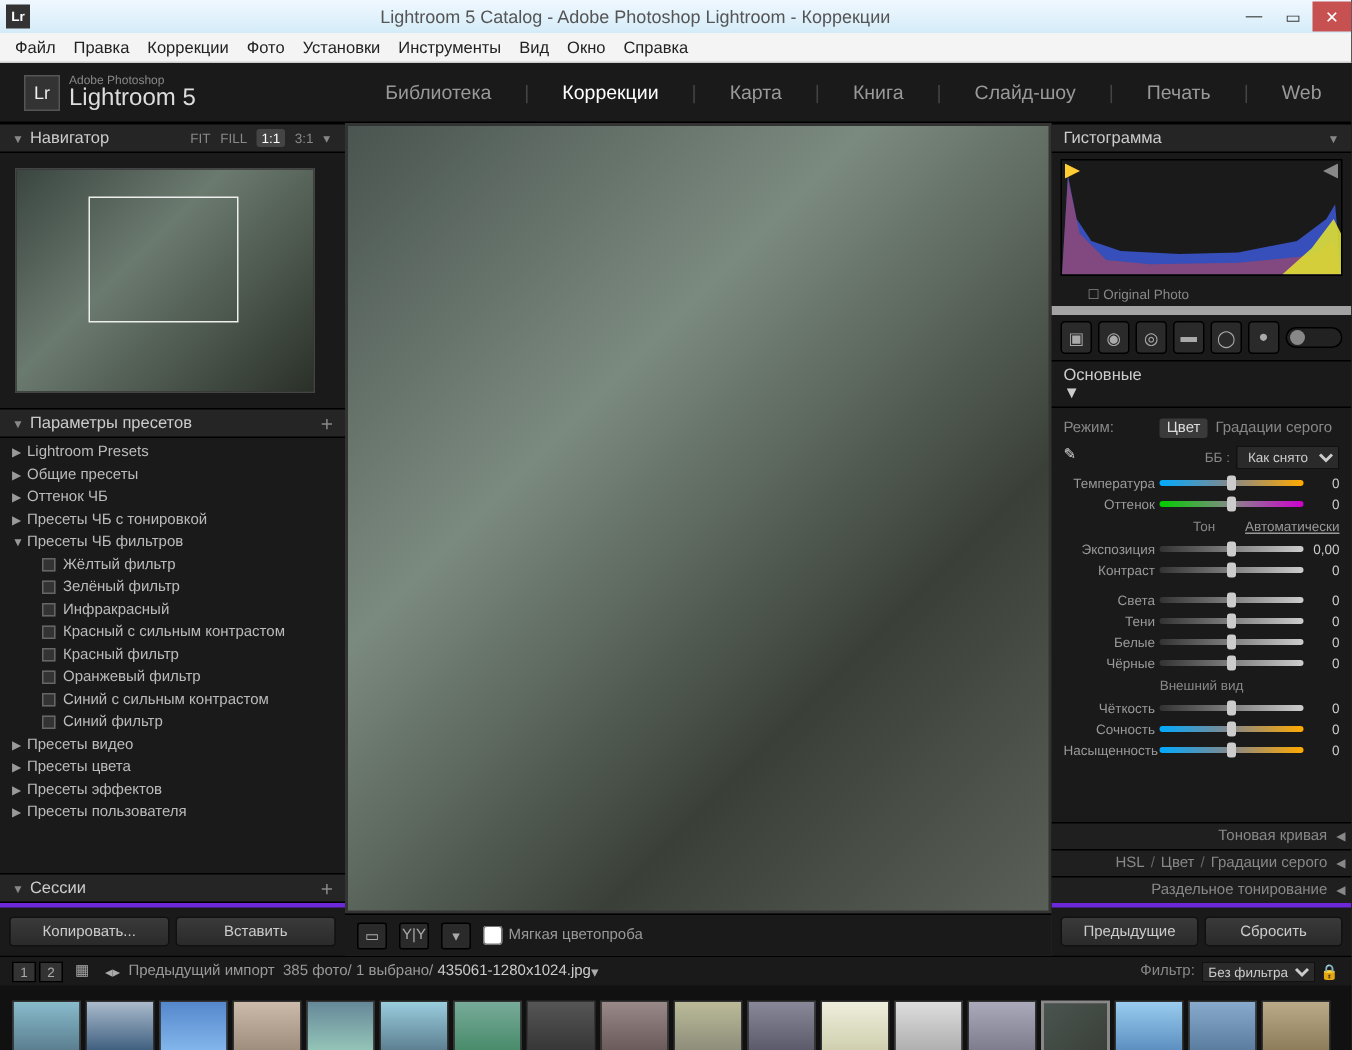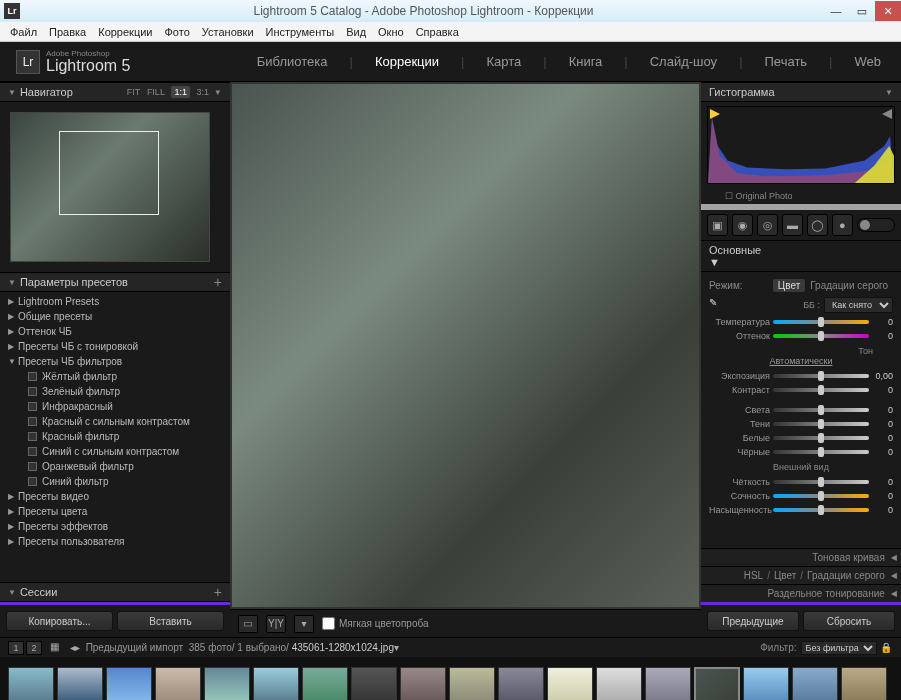--- a/index.html
+++ b/index.html
@@ -89,21 +89,21 @@
 .wb-row .lab { flex: 1; text-align: right; color: #888; font-size: 9px; }
 .wb-row select { background: #2a2a2a; color: #ccc; border: 1px solid #111; font-size: 9px; padding: 1px 3px; }
 
 .slider-row { display: flex; align-items: center; padding: 1px 0; height: 14px; }
 .slider-row .lab { width: 64px; text-align: right; color: #999; font-size: 9px; padding-right: 3px; }
 .slider-row .track { flex: 1; height: 4px; background: linear-gradient(90deg,#0af,#888,#fa0); border-radius: 2px; position: relative; cursor: pointer; }
 .slider-row .track.mono { background: linear-gradient(90deg,#333,#ccc); }
 .slider-row .track.tint { background: linear-gradient(90deg,#0c0,#888,#c0c); }
 .slider-row .thumb { position: absolute; top: -3px; left: 50%; width: 6px; height: 10px; background: #ccc; border-radius: 2px; transform: translateX(-50%); }
 .slider-row .val { width: 24px; text-align: right; color: #ccc; font-size: 9px; }
-.section-lab { text-align: center; color: #888; font-size: 9px; padding: 3px 0; flex-direction: column; }
+.section-lab { text-align: center; color: #888; font-size: 9px; padding: 3px 0; }
 .section-lab.auto { display: flex; }
 .section-lab.auto span:first-child { flex: 1; text-align: right; padding-right: 20px; }
 .section-lab.auto .autobtn { color: #999; cursor: pointer; text-decoration: underline; }
 
 
 .collapsed-panels { margin-top: auto; }
 .cpanel { height: 18px; background: #1f1f1f; border-top: 1px solid #000; display: flex; align-items: center; justify-content: flex-end; padding: 0 4px; color: #888; font-size: 10px; cursor: pointer; }
 .cpanel .tri-r { margin-left: 6px; font-size: 8px; }
 .cpanel span.sub { color: #666; margin: 0 4px; }
 
@@ -258,25 +258,25 @@
         <div class="tree-item l2">
           <span class="sq"></span>
           <span>Красный с сильным контрастом</span>
         </div>
         <div class="tree-item l2">
           <span class="sq"></span>
           <span>Красный фильтр</span>
         </div>
         <div class="tree-item l2">
           <span class="sq"></span>
+          <span>Оранжевый фильтр</span>
+        </div>
+        <div class="tree-item l2">
+          <span class="sq"></span>
           <span>Синий с сильным контрастом</span>
-        </div>
-        <div class="tree-item l2">
-          <span class="sq"></span>
-          <span>Оранжевый фильтр</span>
         </div>
         <div class="tree-item l2">
           <span class="sq"></span>
           <span>Синий фильтр</span>
         </div>
         <div class="tree-item">
           <span class="arr">▶</span>
           <span>Пресеты видео</span>
         </div>
         <div class="tree-item">

